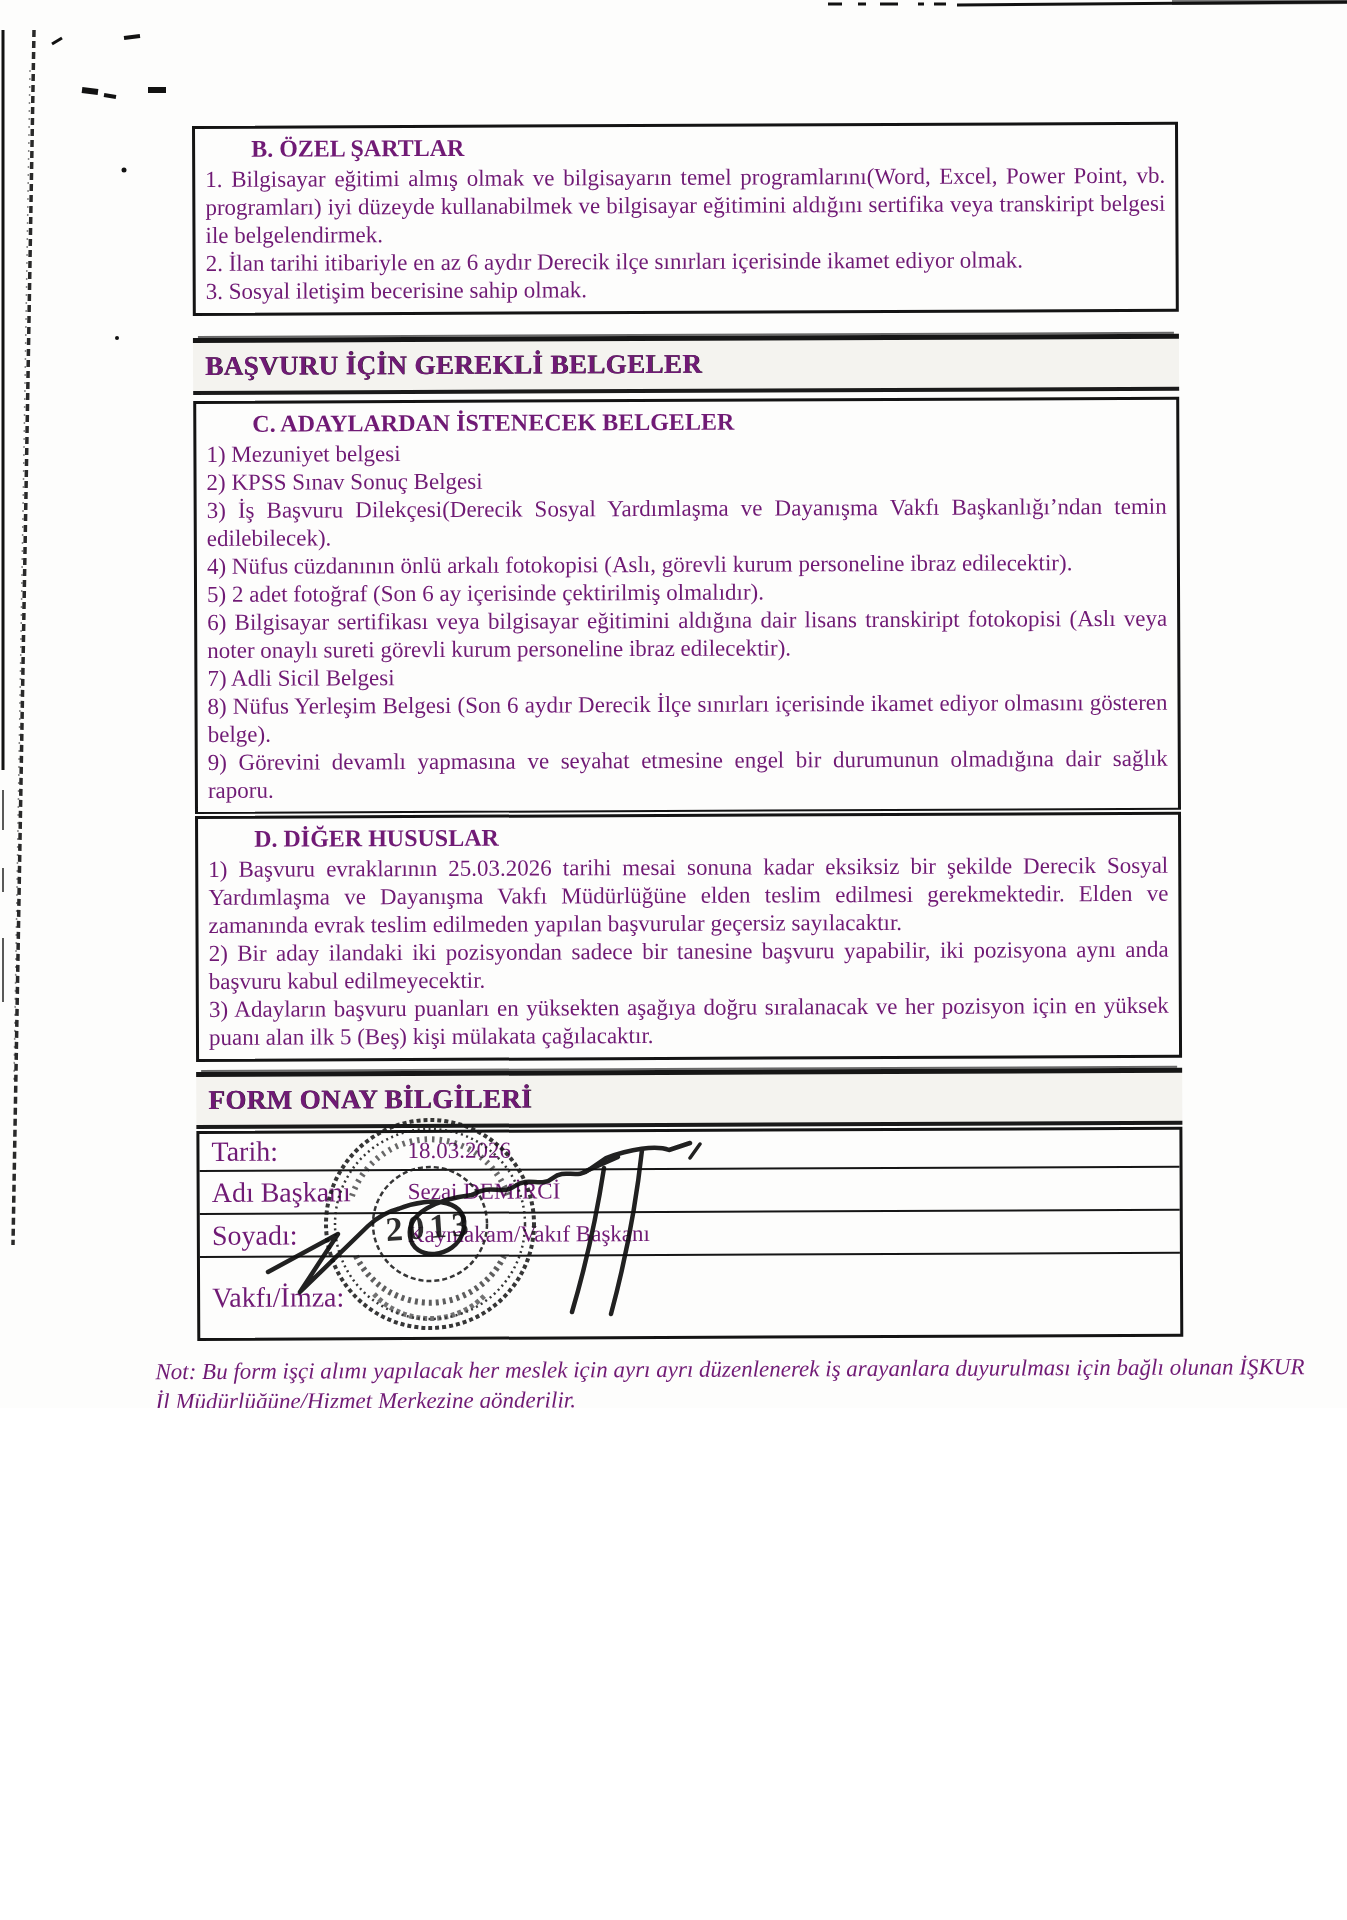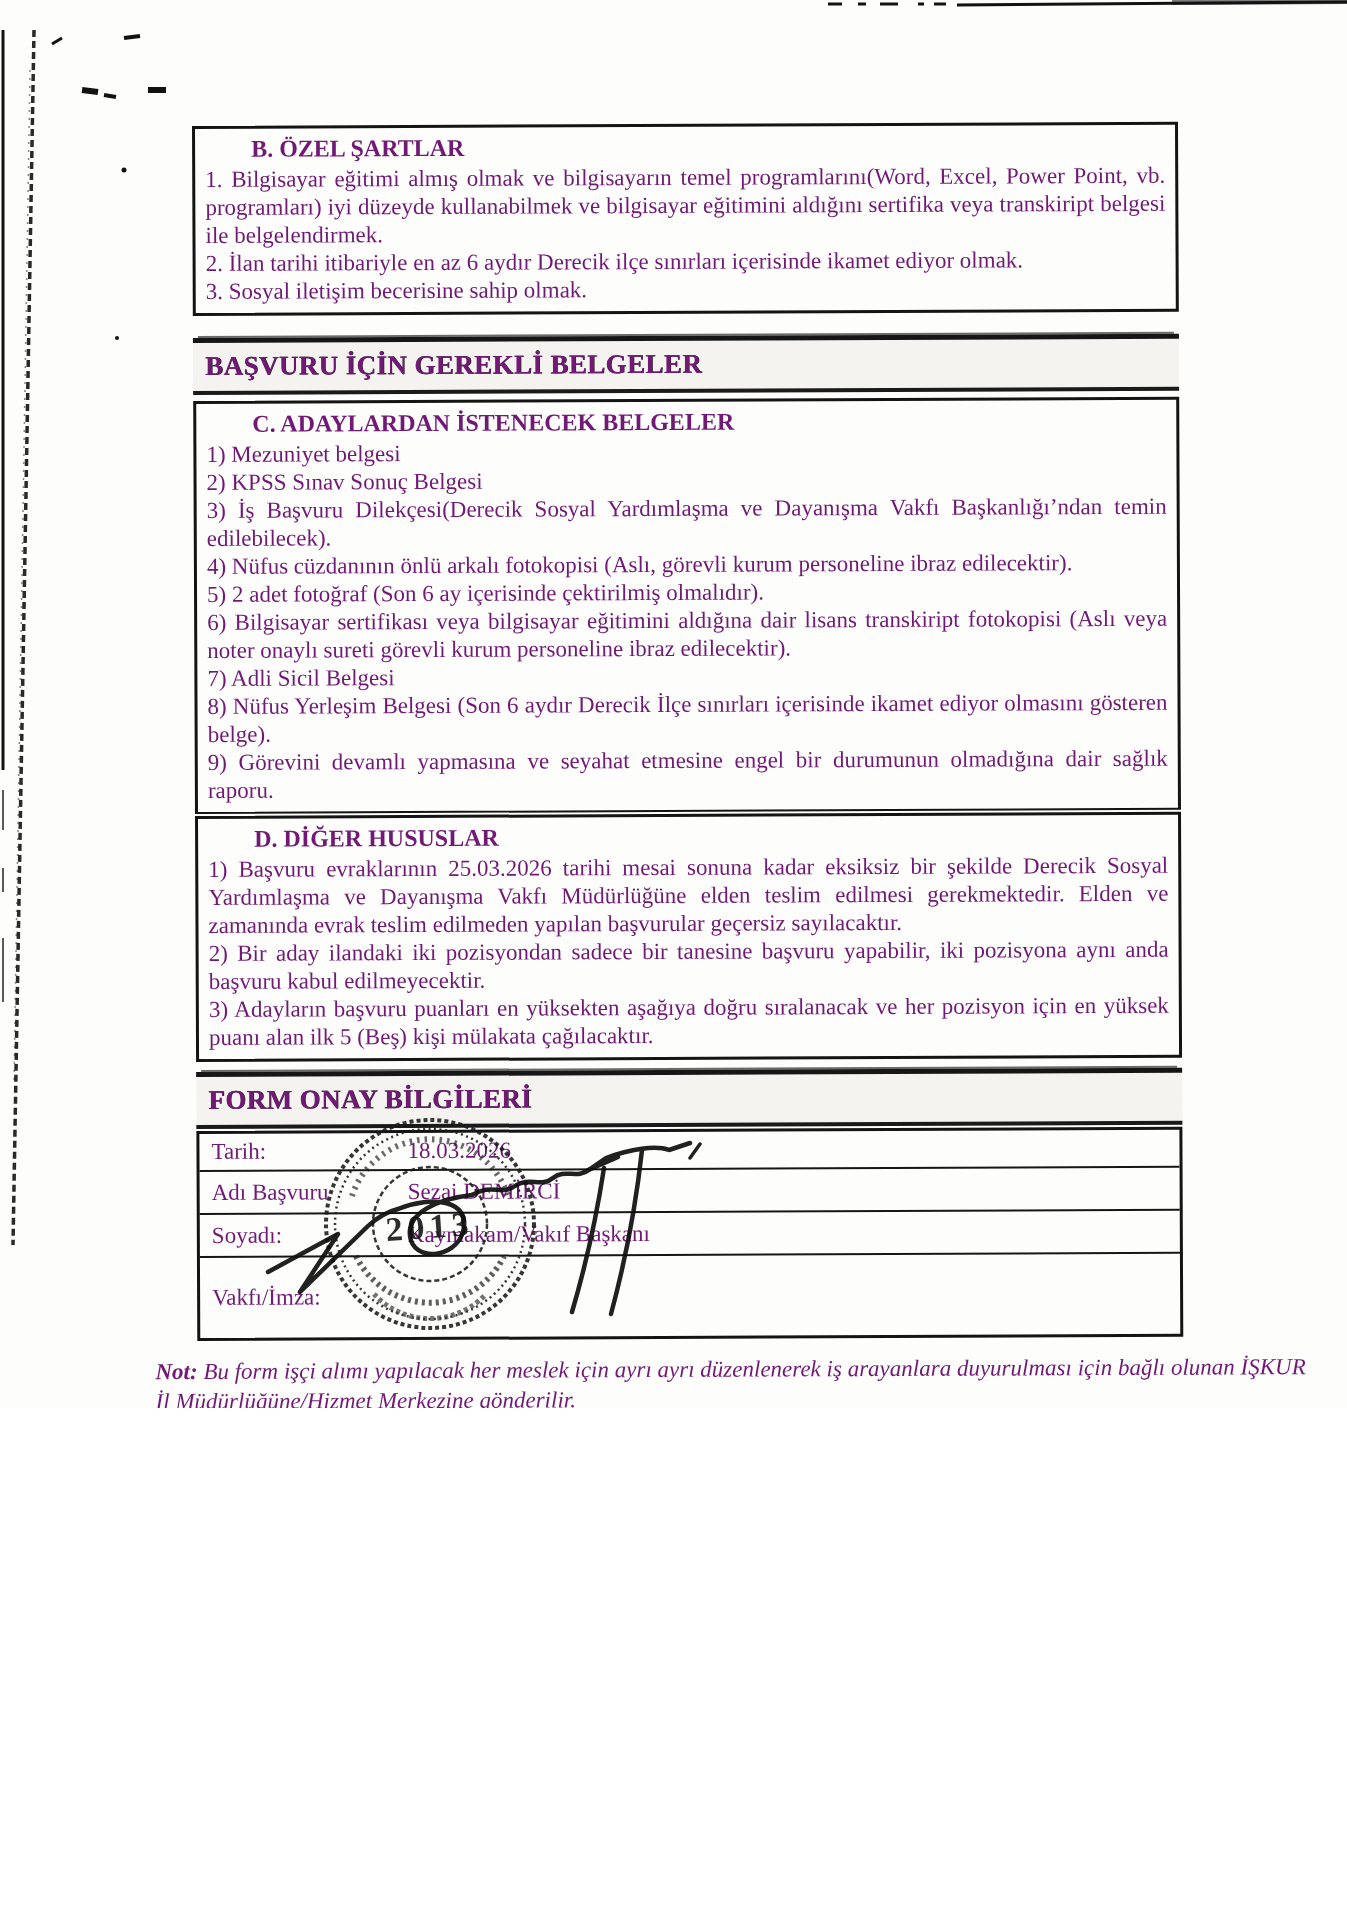--- a/index.html
+++ b/index.html
@@ -26,25 +26,25 @@
   .band-title { font-size:27px; font-weight:700; margin:0; line-height:32px; letter-spacing:.4px;
     text-shadow:0.6px 0 0 #2a2a2a; }
   .sec-c { border-bottom-width:2px; }
   .sec-d { border-top-width:3px; margin-top:2px; margin-bottom:10px; }
   .band-2 { margin-bottom:2px; }
 
   .apr-table { border:3px solid #141414; }
   .trow { display:flex; align-items:center; border-bottom:2px solid #161616; }
   .trow:last-child { border-bottom:none; }
   .r-tarih { height:36px; } .r-ad { height:41px; } .r-unvan { height:41px; } .r-kase { height:80px; }
-  .tlabel { width:196px; padding-left:12px; font-size:23px; flex:none; }
+  .tlabel { width:196px; padding-left:12px; font-size:28px; flex:none; }
   .tvalue { font-size:23px; flex:1; }
 
   .note { margin:16px 0 0 -42px; width:1158px; font-style:italic; font-size:23px; line-height:30px; }
-  .note-label { font-weight:700; }
+  .note-label { font-weight:400; }
 
   .stamp { position:absolute; left:316px; top:1116px; pointer-events:none; }
   .signature { position:absolute; left:0; top:0; width:1347px; height:1920px; pointer-events:none; }
 </style>
 </head>
 <body>
 
 <div class="page">
 
   <svg class="artifacts" viewBox="0 0 1347 1920">
@@ -114,21 +114,21 @@
     <div class="band band-2">
       <h2 class="band-title">FORM ONAY BİLGİLERİ</h2>
     </div>
 
     <div class="apr-table">
       <div class="trow r-tarih">
         <div class="tlabel">Tarih:</div>
         <div class="tvalue">18.03.2026</div>
       </div>
       <div class="trow r-ad">
-        <div class="tlabel">Adı Başvuru</div>
+        <div class="tlabel">Adı Başkanı</div>
         <div class="tvalue">Sezai DEMİRCİ</div>
       </div>
       <div class="trow r-unvan">
         <div class="tlabel">Soyadı:</div>
         <div class="tvalue">Kaymakam/Vakıf Başkanı</div>
       </div>
       <div class="trow r-kase">
         <div class="tlabel">Vakfı/İmza:</div>
         <div class="tvalue"></div>
       </div>

